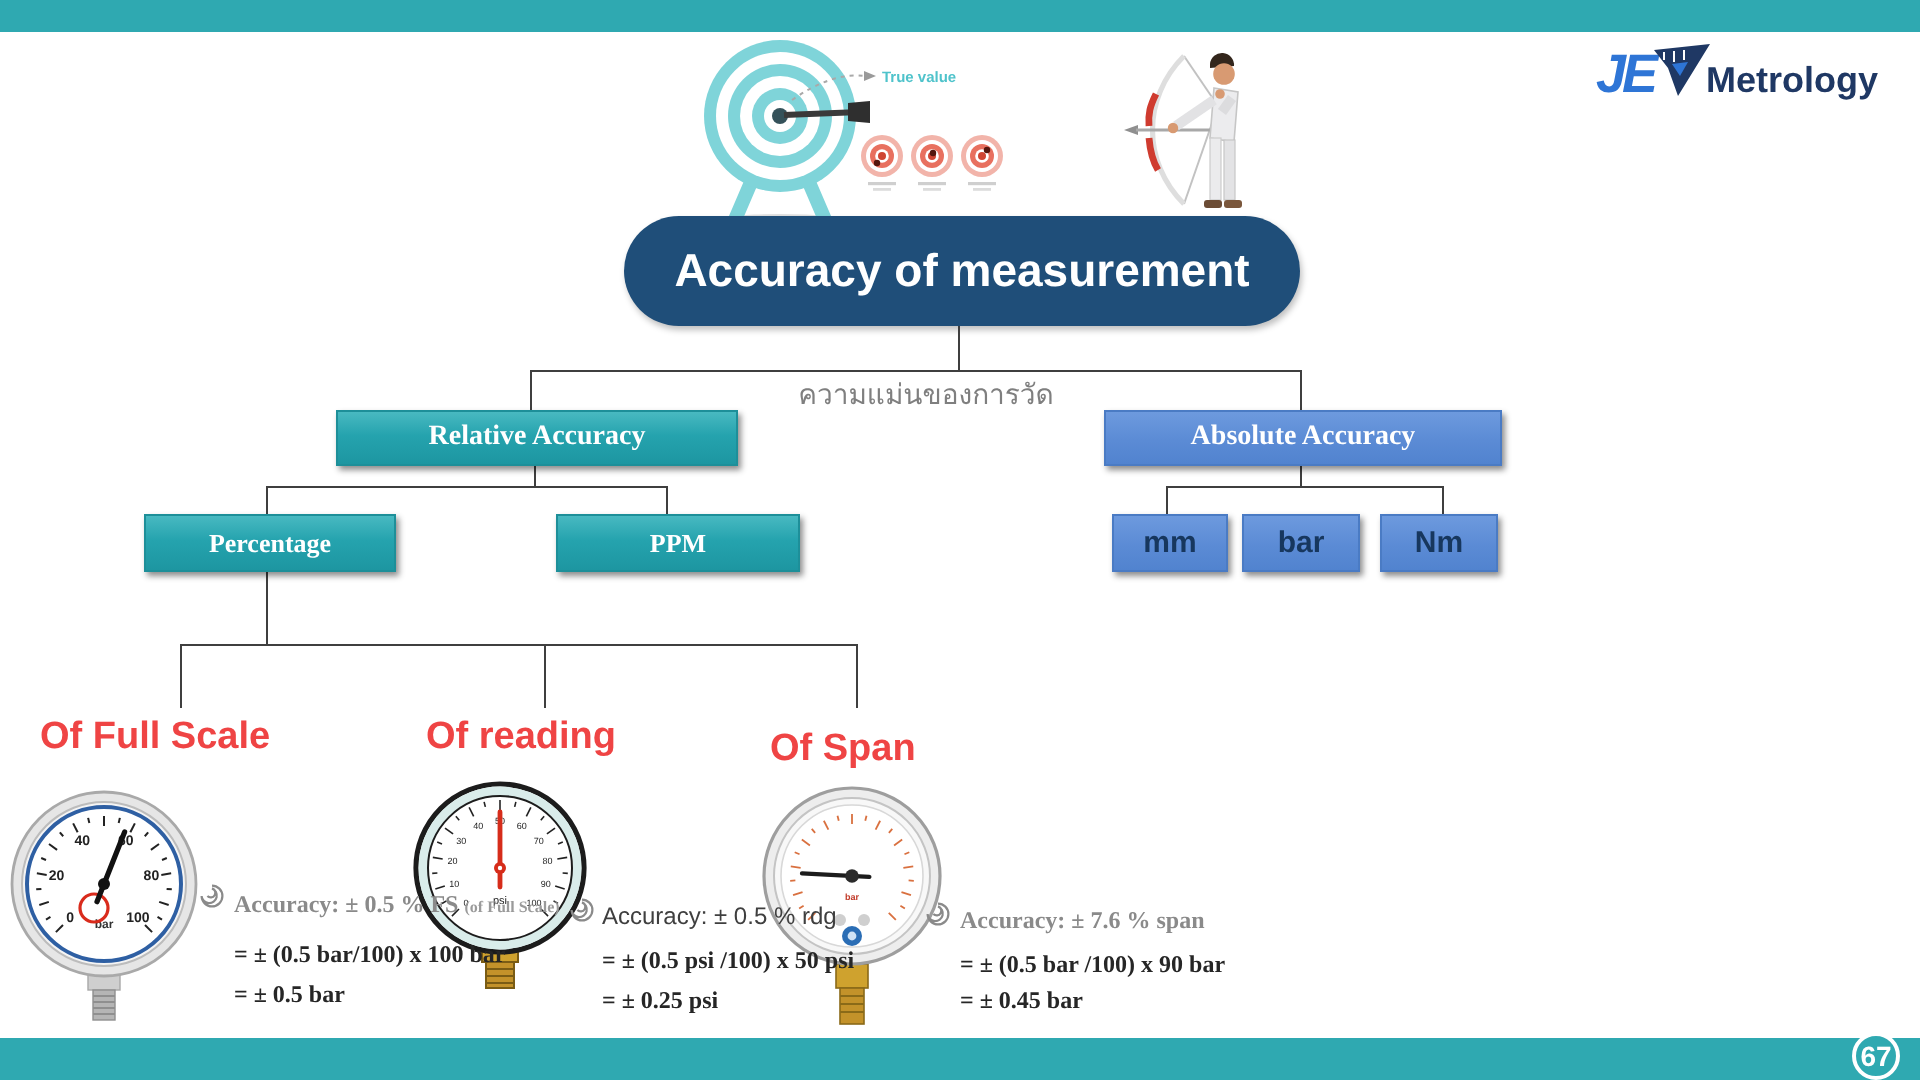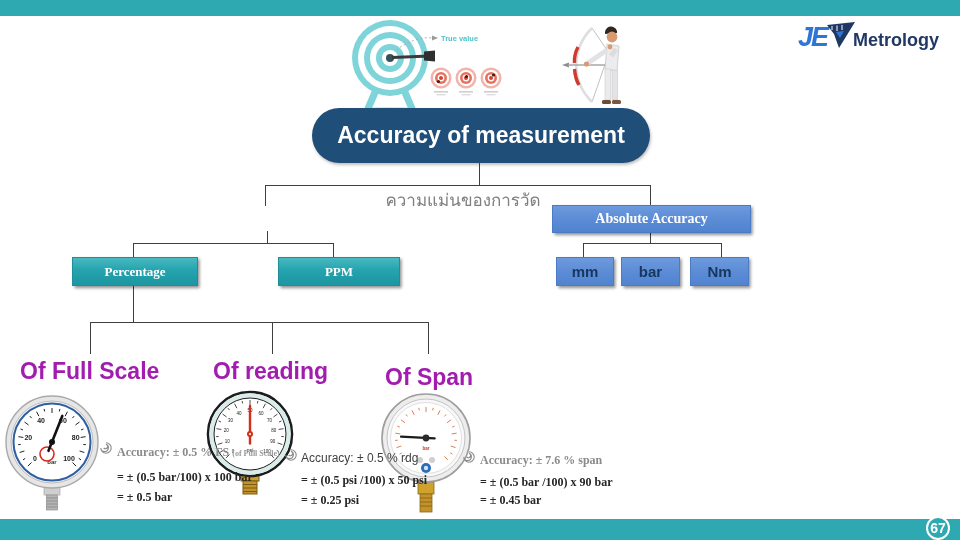--- a/index.html
+++ b/index.html
@@ -8,39 +8,39 @@
   .bar{position:absolute;left:0;width:960px;background:#2FA9B1;}
   .bar.top{top:0;height:16px;}
   .bar.bottom{top:519px;height:21px;}
 
   
   .pill{position:absolute;left:312px;top:108px;width:338px;height:55px;background:#1F4E79;
         border-radius:28px;display:flex;align-items:center;justify-content:center;
         color:#fff;font-size:23px;font-weight:bold;box-shadow:1px 2px 3px rgba(0,0,0,.25);}
 
   .thai{position:absolute;left:343px;top:186px;width:240px;text-align:center;
-        color:#7F7F7F;font-size:17px;font-family:"DejaVu Sans",sans-serif;}
+        color:#7F7F7F;font-size:14px;font-family:"DejaVu Sans",sans-serif;}
 
   
   .ln{position:absolute;background:#3f3f3f;}
   .ln.h{height:1.3px;}
   .ln.v{width:1.3px;}
 
   
   .tbox{position:absolute;display:flex;align-items:center;justify-content:center;
         font-family:"Liberation Serif",serif;font-weight:bold;
         box-shadow:1.5px 2px 3px rgba(0,0,0,.45);}
   .teal{background:linear-gradient(180deg,#48b9c1 0%,#25a3ae 45%,#1d96a1 100%);
         border:1px solid #1d8f99;color:#fff;}
   .blue{background:linear-gradient(180deg,#6d9ade 0%,#5b8bd5 55%,#5183cf 100%);
         border:1px solid #4a7bc4;}
   .blue.parent{color:#fff;}
   .blue.unit{color:#17375E;font-family:"Liberation Sans",sans-serif;font-size:15px;}
 
-  .heading{position:absolute;color:#a21caf;font-size:23px;font-weight:bold;white-space:nowrap;}
+  .heading{position:absolute;color:#ef4444;font-size:19px;font-weight:bold;white-space:nowrap;}
   .accline{position:absolute;font-family:"Liberation Serif",serif;font-size:12px;white-space:nowrap;}
   .acc-gray{color:#8a8a8a;font-weight:bold;}
   .acc-bold-sans{color:#3f3f3f;font-weight:normal;font-family:"Liberation Sans",sans-serif;font-size:12px;}
   .acc-formula{color:#262626;font-weight:bold;}
   .acc-note{font-size:8px;color:#9a9a9a;font-weight:bold;}
   .spiral{position:absolute;}
 
   
   .logo{position:absolute;left:798px;top:20px;height:30px;display:flex;align-items:flex-end;}
   .logo-je{color:#2E75D6;font-size:27px;font-weight:bold;font-style:italic;letter-spacing:-2px;line-height:26px;}
@@ -165,20 +165,21 @@
   <div class="ln v" style="left:650px;top:231px;height:13px;"></div>
   <div class="ln h" style="left:583px;top:243px;width:139px;"></div>
   <div class="ln v" style="left:583px;top:243px;height:15px;"></div>
   <div class="ln v" style="left:721px;top:243px;height:15px;"></div>
   <div class="ln v" style="left:133px;top:284px;height:39px;"></div>
   <div class="ln h" style="left:90px;top:322px;width:339px;"></div>
   <div class="ln v" style="left:90px;top:322px;height:32px;"></div>
   <div class="ln v" style="left:272px;top:322px;height:32px;"></div>
   <div class="ln v" style="left:428px;top:322px;height:32px;"></div>
 
+  <div class="tbox teal" style="left:168px;top:205px;width:199px;height:26px;font-size:14px;">Relative Accuracy</div>
   <div class="tbox blue parent" style="left:552px;top:205px;width:197px;height:26px;font-size:14px;">Absolute Accuracy</div>
   <div class="tbox teal" style="left:72px;top:257px;width:124px;height:27px;font-size:13px;">Percentage</div>
   <div class="tbox teal" style="left:278px;top:257px;width:120px;height:27px;font-size:13px;">PPM</div>
   <div class="tbox blue unit" style="left:556px;top:257px;width:56px;height:27px;">mm</div>
   <div class="tbox blue unit" style="left:621px;top:257px;width:57px;height:27px;">bar</div>
   <div class="tbox blue unit" style="left:690px;top:257px;width:57px;height:27px;">Nm</div>
 
   <div class="heading" style="left:20px;top:358px;">Of Full Scale</div>
   <div class="heading" style="left:200px;top:358px;margin-left:13px;">Of reading</div>
   <div class="heading" style="left:385px;top:364px;">Of Span</div>

